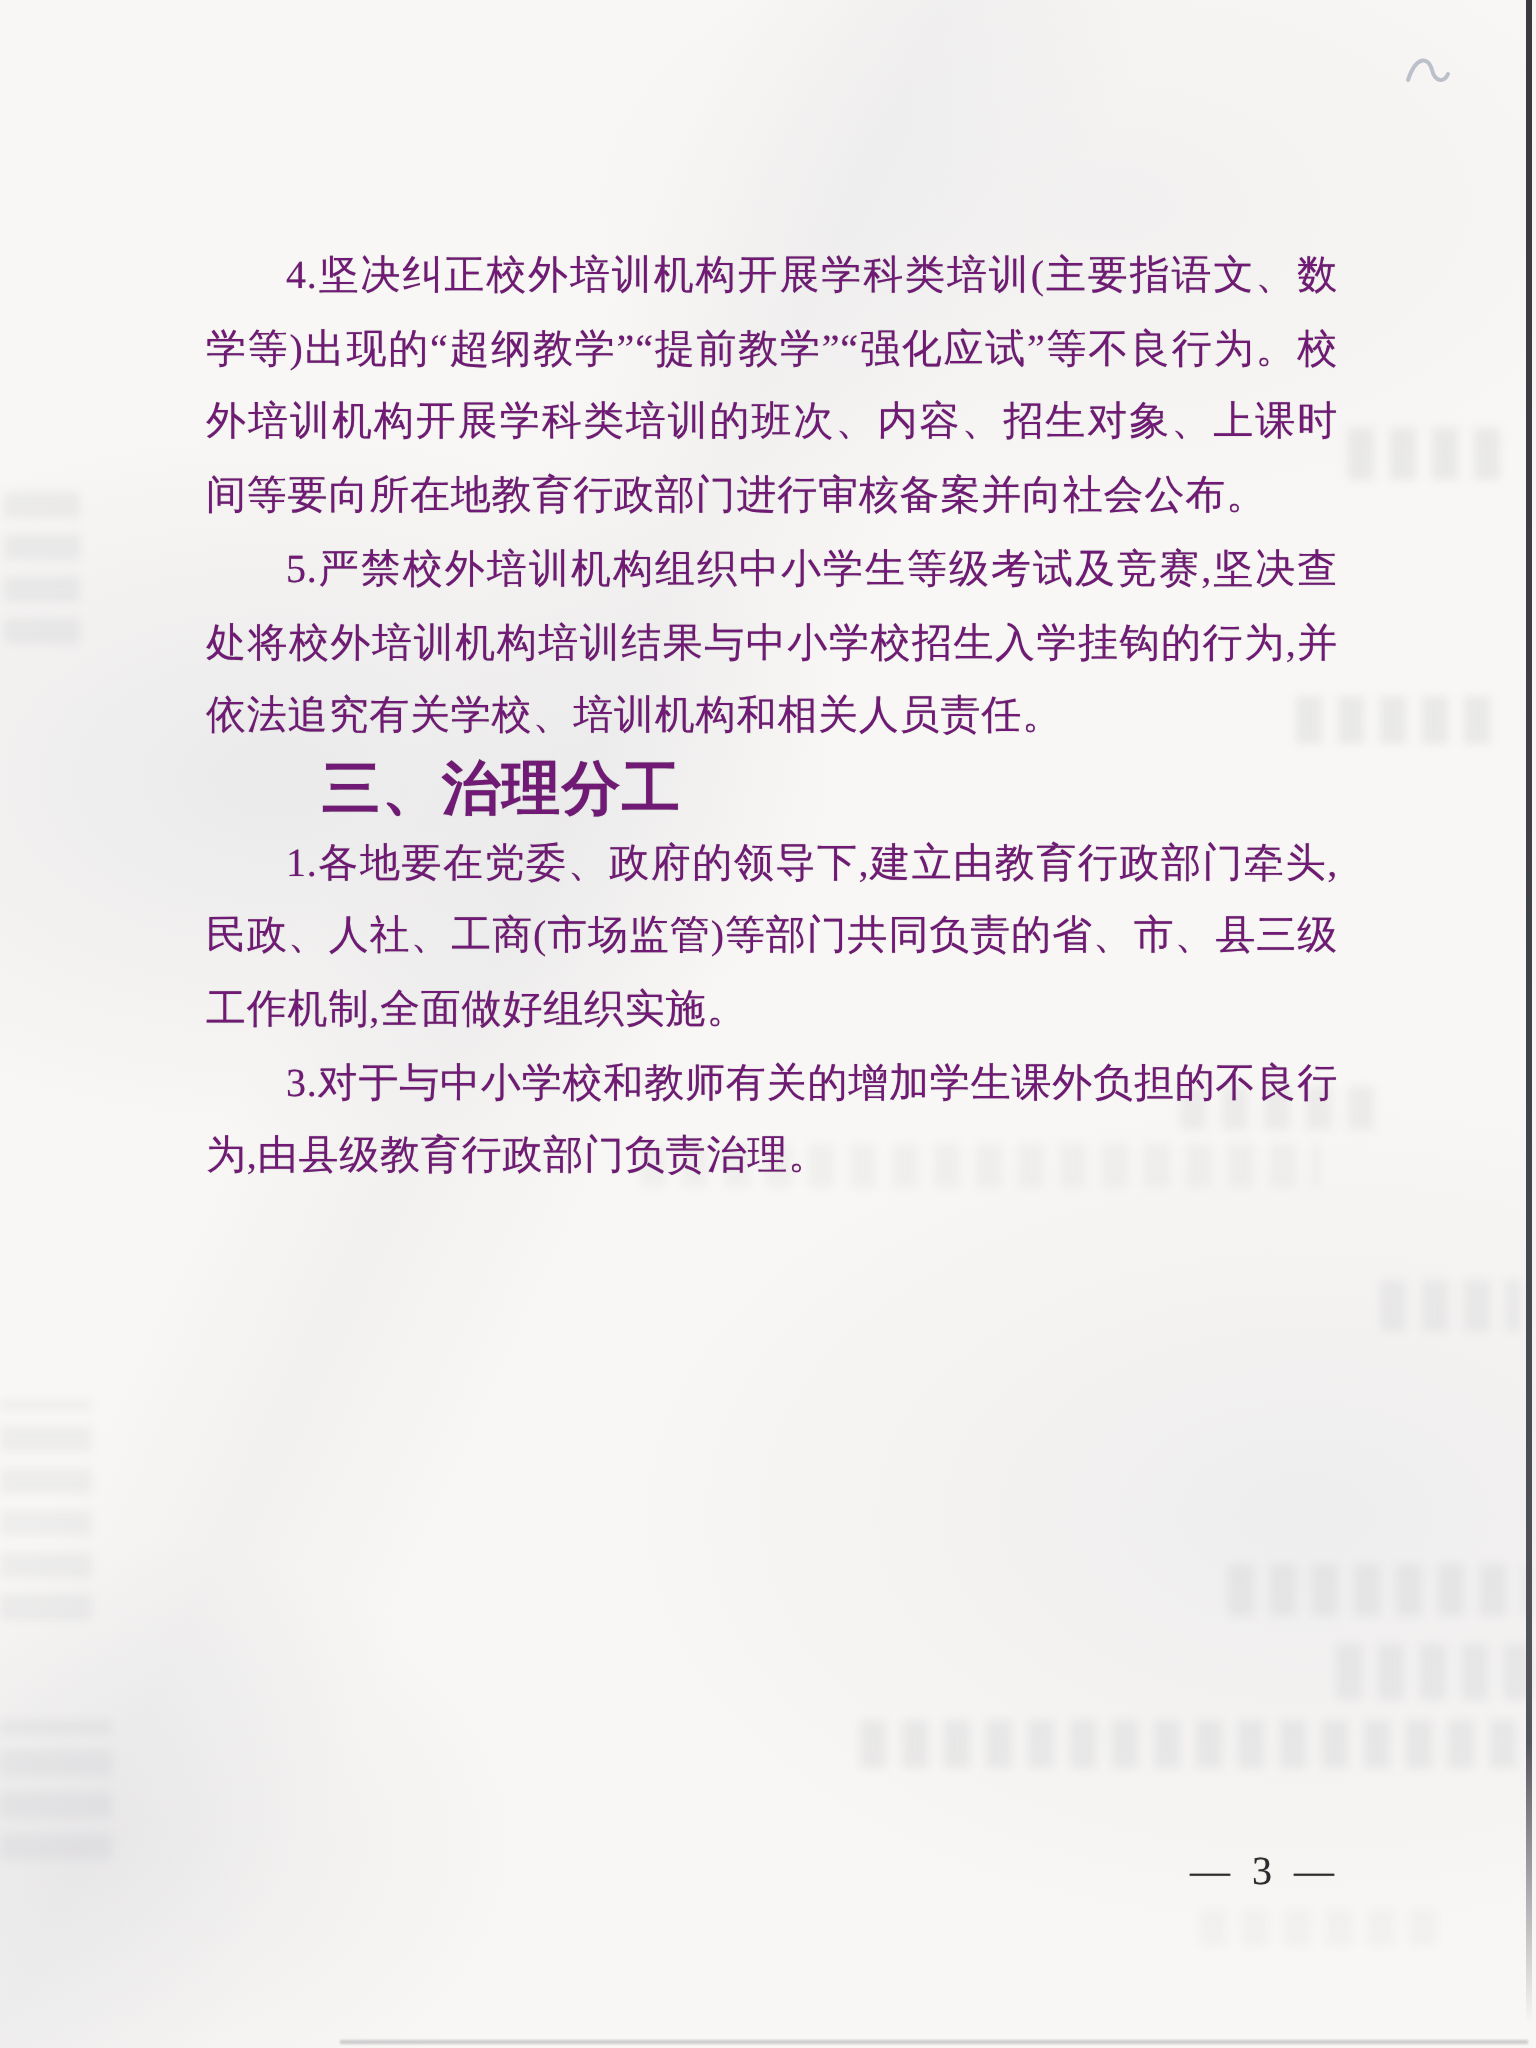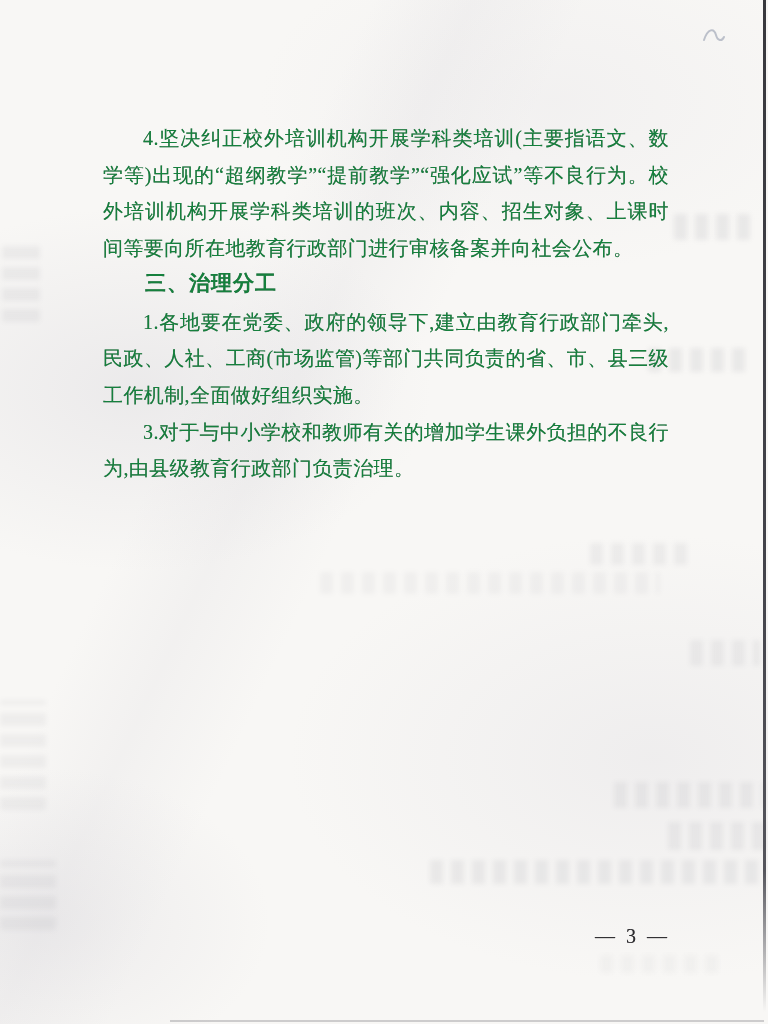--- a/index.html
+++ b/index.html
@@ -29,33 +29,33 @@
   .edge-line-bottom {
     position: absolute; left: 170px; right: 4px; bottom: 2px; height: 2px;
     background: rgba(95,95,102,.28);
     filter: blur(.6px);
   }
   
   .pencil-mark { position: absolute; left: 701px; top: 25px; }
   
   .doc-body {
     position: absolute; left: 103px; top: 120px; width: 566px;
-    color: #15803d;
+    color: #701a75;
     font-size: 20px;
     line-height: 36.7px;
     letter-spacing: 0.4px;
     text-align: justify;
     text-justify: inter-character;
     text-shadow: 0 0 0.45px rgba(44,43,46,.55);
   }
   .doc-body p.paragraph { margin: 0; text-indent: 2em; }
   .doc-body h3.heading {
     margin: 0; text-indent: 2em;
-    font-size: 21px; line-height: 36.7px; font-weight: 700;
-    font-family: Liberation Mono, monospace;
+    font-size: 29px; line-height: 36.7px; font-weight: 700;
+    font-family: Liberation Sans, sans-serif;
     letter-spacing: 1px;
   }
   .page-number {
     position: absolute; top: 925px; left: 0; width: 670px;
     text-align: right;
     color: #2c2b2e; font-size: 20px; letter-spacing: 3px;
     text-shadow: 0 0 0.45px rgba(44,43,46,.5);
   }
   
   .smudge {
@@ -90,18 +90,19 @@
 
 <svg class="pencil-mark" width="26" height="24" viewBox="0 0 26 24">
   <path d="M3,15 C7,3 13,3 15,10 C16.5,16 21,16.5 23,12" fill="none" stroke="#bcc0ca" stroke-width="2" stroke-linecap="round"></path>
 </svg>
 
 <div class="edge-line-right"></div>
 <div class="edge-line-bottom"></div>
 
 <div class="doc-body">
     <p class="paragraph">4.坚决纠正校外培训机构开展学科类培训(主要指语文、数学等)出现的“超纲教学”“提前教学”“强化应试”等不良行为。校外培训机构开展学科类培训的班次、内容、招生对象、上课时间等要向所在地教育行政部门进行审核备案并向社会公布。</p>
+    <p class="paragraph">5.严禁校外培训机构组织中小学生等级考试及竞赛,坚决查处将校外培训机构培训结果与中小学校招生入学挂钩的行为,并依法追究有关学校、培训机构和相关人员责任。</p>
     <h3 class="heading">三、治理分工</h3>
     <p class="paragraph">1.各地要在党委、政府的领导下,建立由教育行政部门牵头,民政、人社、工商(市场监管)等部门共同负责的省、市、县三级工作机制,全面做好组织实施。</p>
     <p class="paragraph">3.对于与中小学校和教师有关的增加学生课外负担的不良行为,由县级教育行政部门负责治理。</p>
   </div>
 
 <div class="page-number">— 3 —</div>
 
 </body></html>

